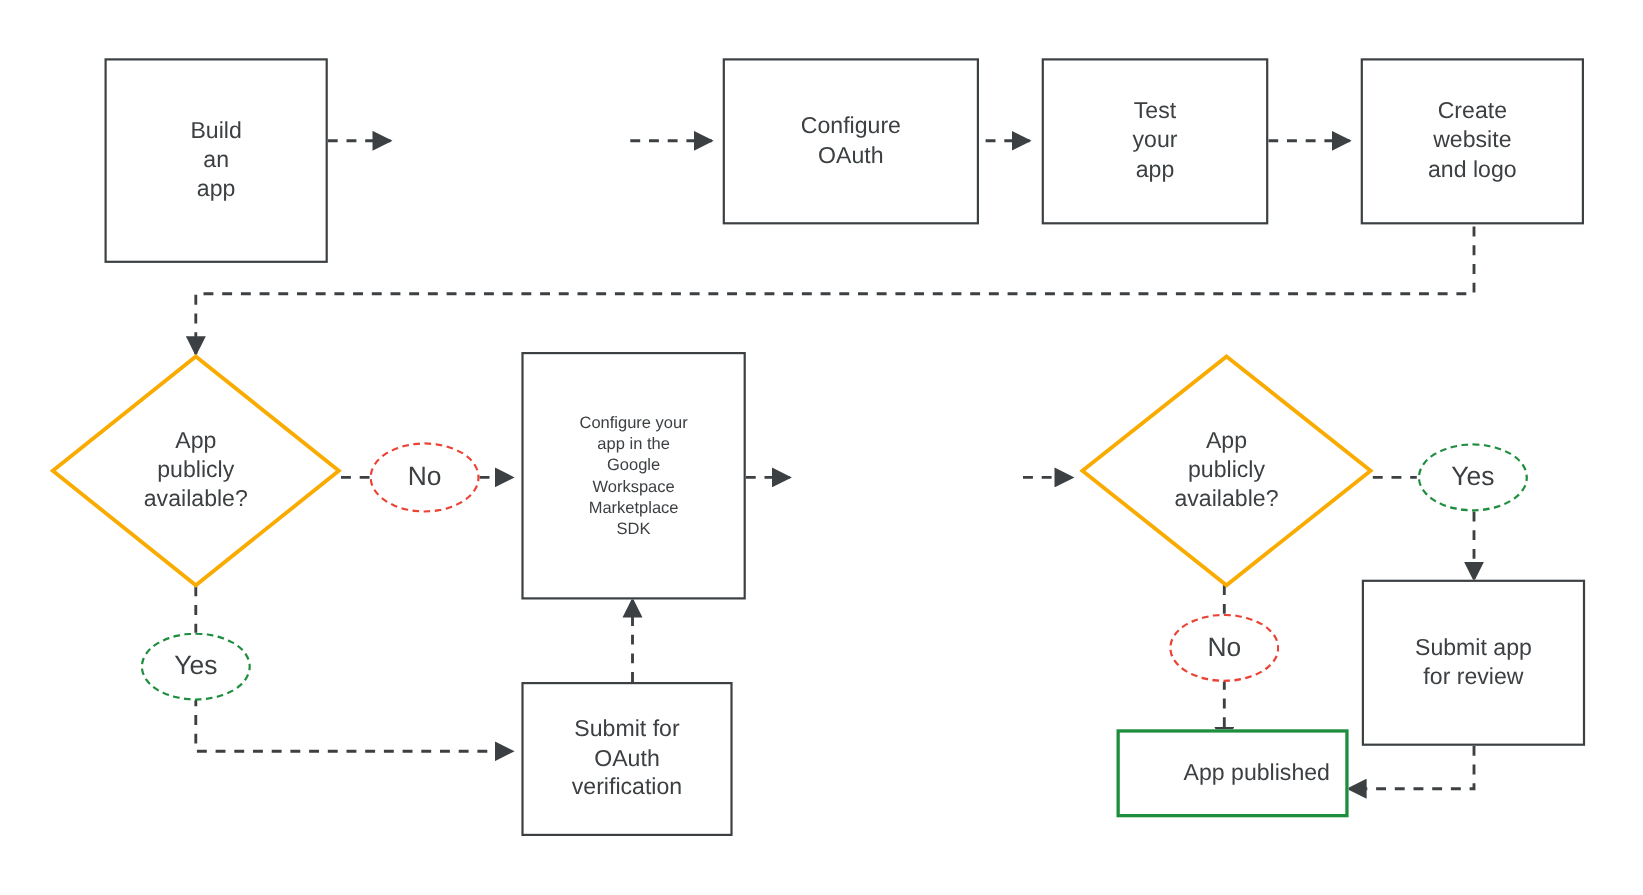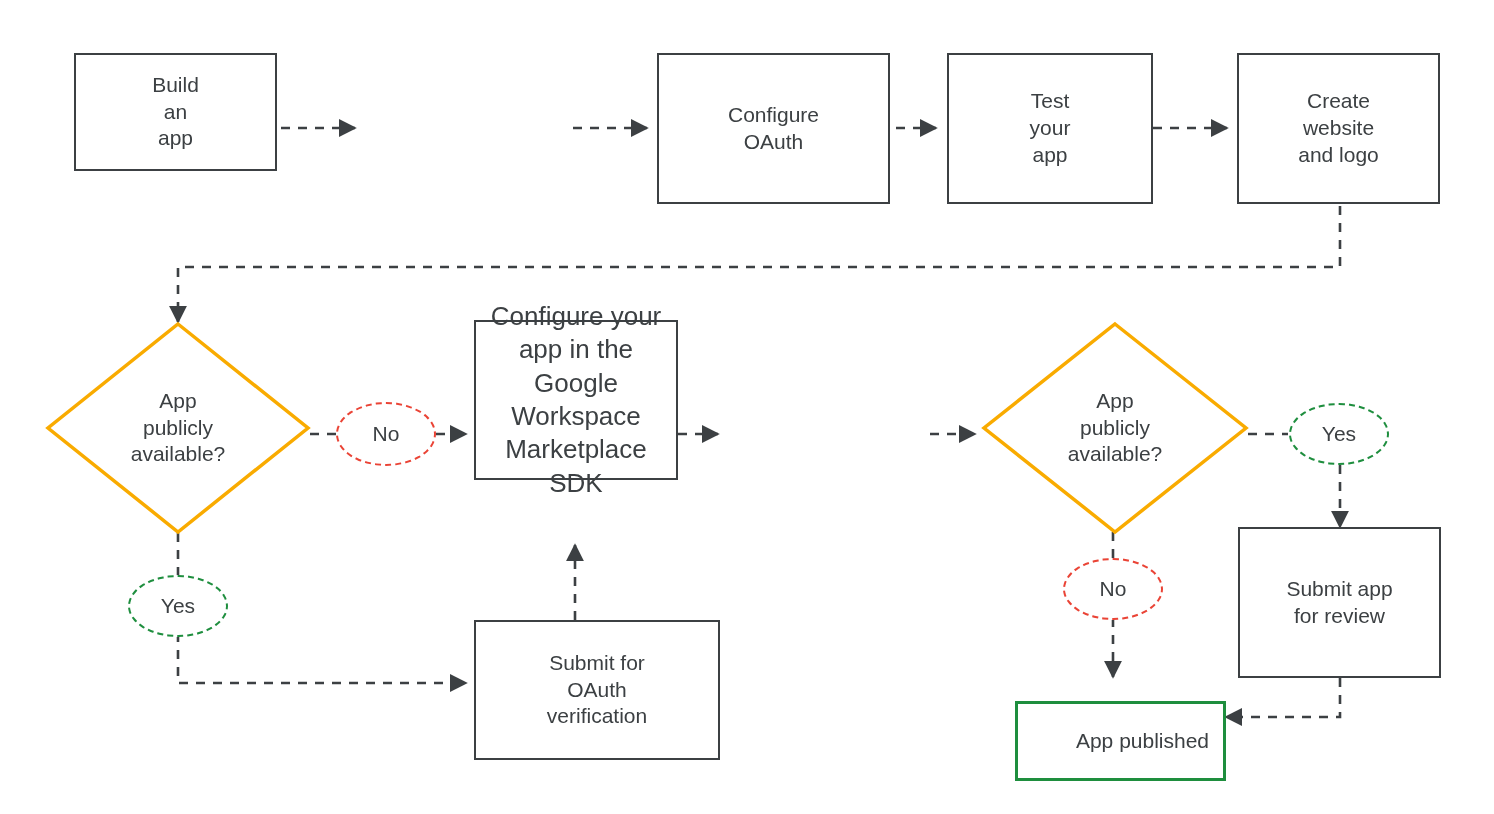--- a/index.html
+++ b/index.html
@@ -58,21 +58,21 @@
   }
   .pill {
     position: absolute;
     box-sizing: border-box;
     display: flex;
     align-items: center;
     justify-content: center;
     border-radius: 50%;
     border: 2.5px dashed;
     background: #ffffff;
-    font-size: 21px;
+    font-size: 24px;
     color: #3c4043;
   }
   .pill.yes { border-color: #1e8e3e; }
   .pill.no { border-color: #ea4335; }
   #edges {
     position: absolute;
     top: 0;
     left: 0;
     width: 1494px;
     height: 814px;
@@ -117,21 +117,21 @@
       <path d="M 1340 465 L 1340 527"></path>
 
       <path d="M 1113 532 L 1113 560" marker-end="none"></path>
 
       <path d="M 1113 618 L 1113 677"></path>
 
       <path d="M 1340 678 L 1340 717 L 1226 717"></path>
     </g>
   </svg>
 
-  <div class="node box" style="left:74px; top:53px; width:203px; height:118px;">Build
+  <div class="node box" style="left:95px; top:53px; width:203px; height:186px;">Build
 an
 app</div>
 
 
   <div class="node box" style="left:657px; top:53px; width:233px; height:151px;">Configure
 OAuth</div>
 
   <div class="node box" style="left:947px; top:53px; width:206px; height:151px;">Test
 your
 app</div>
@@ -142,45 +142,45 @@
 
   <div class="diamond-wrap" style="left:46px; top:322px; width:264px; height:212px;">
     <svg width="264" height="212" viewBox="0 0 264 212" xmlns="http://www.w3.org/2000/svg">
       <polygon points="132,2 262,106 132,210 2,106" fill="#ffffff" stroke="#f9ab00" stroke-width="3.5" stroke-linejoin="miter"></polygon>
     </svg>
     <div class="diamond-label">App
 publicly
 available?</div>
   </div>
 
-  <div class="node box" style="left:474px; top:320px; width:204px; height:160px; font-size:26px;">Configure your
+  <div class="node box" style="left:474px; top:320px; width:204px; height:225px; font-size:15px;">Configure your
 app in the
 Google
 Workspace
 Marketplace
 SDK</div>
 
 
   <div class="diamond-wrap" style="left:982px; top:322px; width:266px; height:212px;">
     <svg width="266" height="212" viewBox="0 0 266 212" xmlns="http://www.w3.org/2000/svg">
       <polygon points="133,2 264,106 133,210 2,106" fill="#ffffff" stroke="#f9ab00" stroke-width="3.5" stroke-linejoin="miter"></polygon>
     </svg>
     <div class="diamond-label">App
 publicly
 available?</div>
   </div>
 
-  <div class="node box" style="left:474px; top:620px; width:246px; height:140px;">Submit for
+  <div class="node box" style="left:474px; top:620px; width:192px; height:140px;">Submit for
 OAuth
 verification</div>
 
   <div class="node box" style="left:1238px; top:527px; width:203px; height:151px;">Submit app
 for review</div>
 
-  <div class="node box published" style="left:1015px; top:701px; width:211px; height:80px;padding-left:44px;">App published</div>
+  <div class="node box published" style="left:1015px; top:663px; width:211px; height:80px;padding-left:44px;">App published</div>
 
   <div class="pill no" style="left:336px; top:402px; width:100px; height:64px;">No</div>
 
   <div class="pill yes" style="left:128px; top:575px; width:100px; height:62px;">Yes</div>
 
   <div class="pill yes" style="left:1289px; top:403px; width:100px; height:62px;">Yes</div>
 
   <div class="pill no" style="left:1063px; top:558px; width:100px; height:62px;">No</div>
 
 </div>

